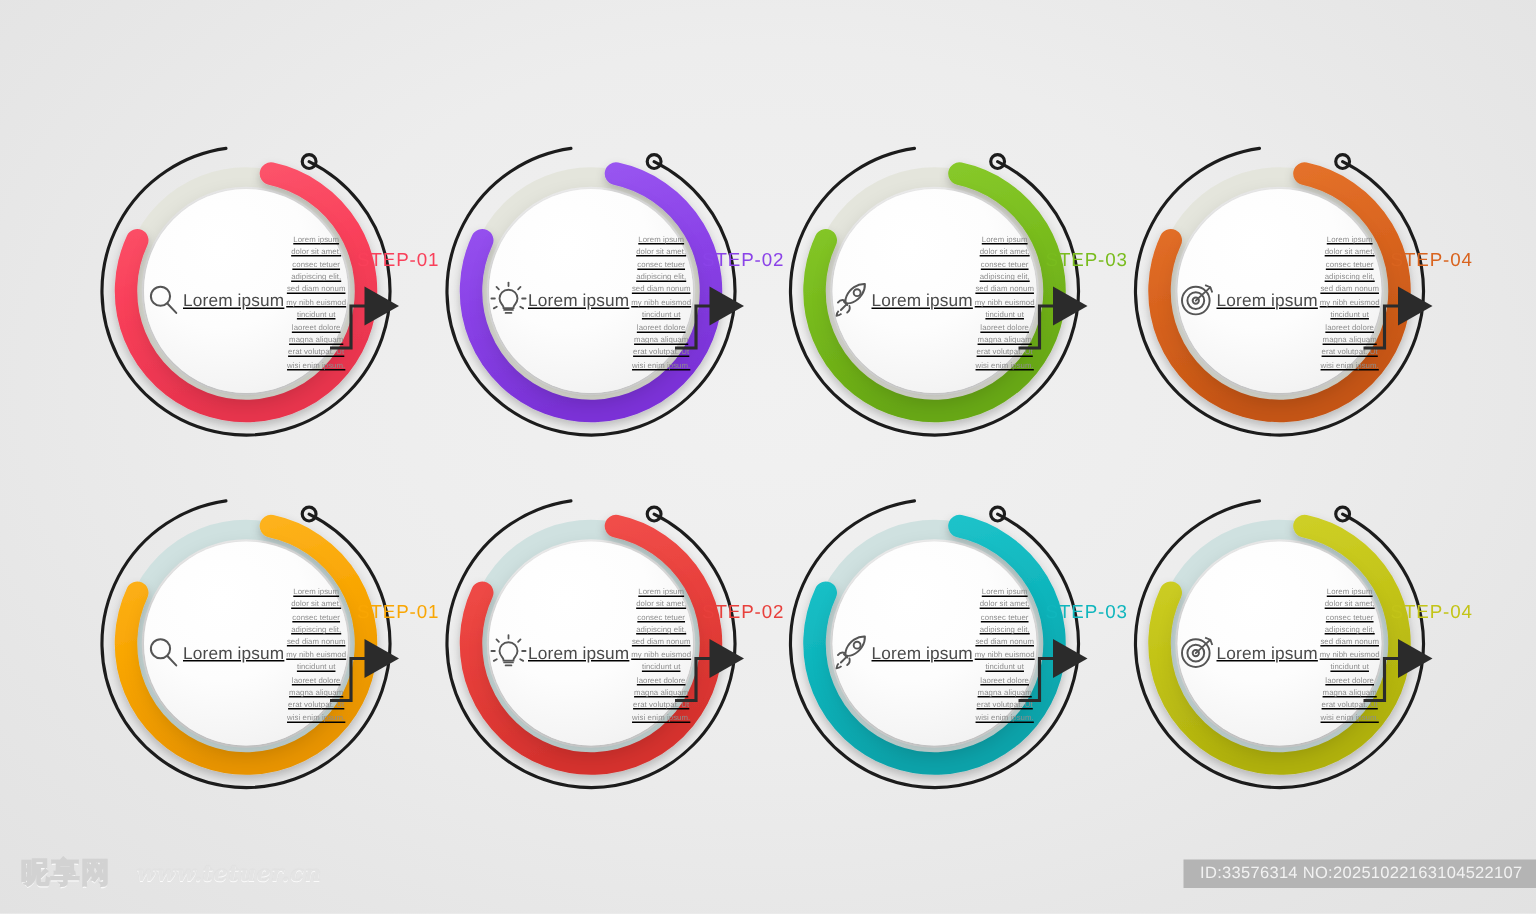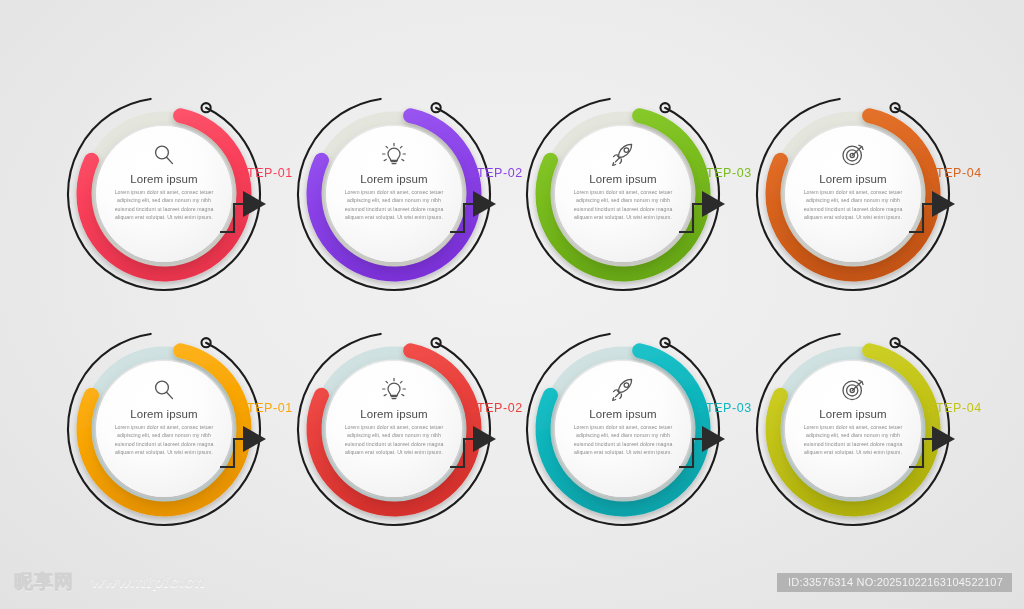--- a/index.html
+++ b/index.html
@@ -20,23 +20,24 @@
   .card .art{ position:absolute; left:0; top:0; width:230px; height:230px; }
   .card svg.art{ overflow:visible; }
 
   
   .face{
     position:absolute;
     left:34px; top:34px; width:136px; height:136px;
     border-radius:50%;
     background:radial-gradient(circle at 38% 28%, #ffffff 0%, #fdfdfd 42%, #f4f4f4 74%, #eaeaea 100%);
     box-shadow:0 6px 14px rgba(0,0,0,.17), 0 1px 2px rgba(0,0,0,.08);
-    display:flex;flex-direction:column;align-items:center;
+    display:flex;flex-direction:row;align-items:center;
     box-sizing:border-box;
     padding-top:16px;
+    text-decoration:underline;
   }
   .icon{ width:26px;height:26px;display:block;margin-bottom:5px; }
   .icon svg{display:block;}
   .face-title{
     font-size:11.5px;color:#4a4a4a;font-weight:400;
     letter-spacing:.1px;margin-bottom:3px;white-space:nowrap;
   }
   .face-body{
     font-size:5.2px;line-height:1.62;color:#8d8d8d;
     text-align:center;width:104px;
@@ -69,21 +70,21 @@
     text-shadow:0 1px 0 #fafafa;
   }
   #wm-url{
     font-family:"DejaVu Serif",serif;
     font-style:italic;font-size:15px;font-weight:700;
     color:#e4e4e4;
     text-shadow:0 1px 0 #fbfbfb, 0 0 1px #d6d6d6;
     letter-spacing:.4px;
   }
   #idbar{
-    position:absolute;right:12px;bottom:17px;
+    position:absolute;right:0;bottom:17px;
     background:#b4b4b4;
     color:#f2f2f2;
     font-size:11px;
     padding:3px 9px 4px 11px;
     letter-spacing:.2px;
     white-space:nowrap;
   }
 </style>
 </head>
 <body>
@@ -378,15 +379,15 @@
       <circle cx="12.2" cy="13.4" r="5.6" fill="none" stroke="#555" stroke-width="1.3"></circle>
       <circle cx="12.2" cy="13.4" r="2.1" fill="none" stroke="#555" stroke-width="1.3"></circle>
       <line x1="12.2" y1="13.4" x2="21.8" y2="4.6" stroke="#555" stroke-width="1.3" stroke-linecap="round"></line>
       <path d="M18.4 3.1 21.9 4.5 23.2 8" fill="none" stroke="#555" stroke-width="1.25" stroke-linejoin="round"></path>
     </g>
   </defs>
 </svg>
 
 <div id="watermark">
   <span id="wm-cn">昵享网</span>
-  <span id="wm-url">www.nipic.cn</span>
+  <span id="wm-url">www.tetuer.cn</span>
 </div>
 <div id="idbar">ID:33576314 NO:20251022163104522107</div>
 
 </body></html>

